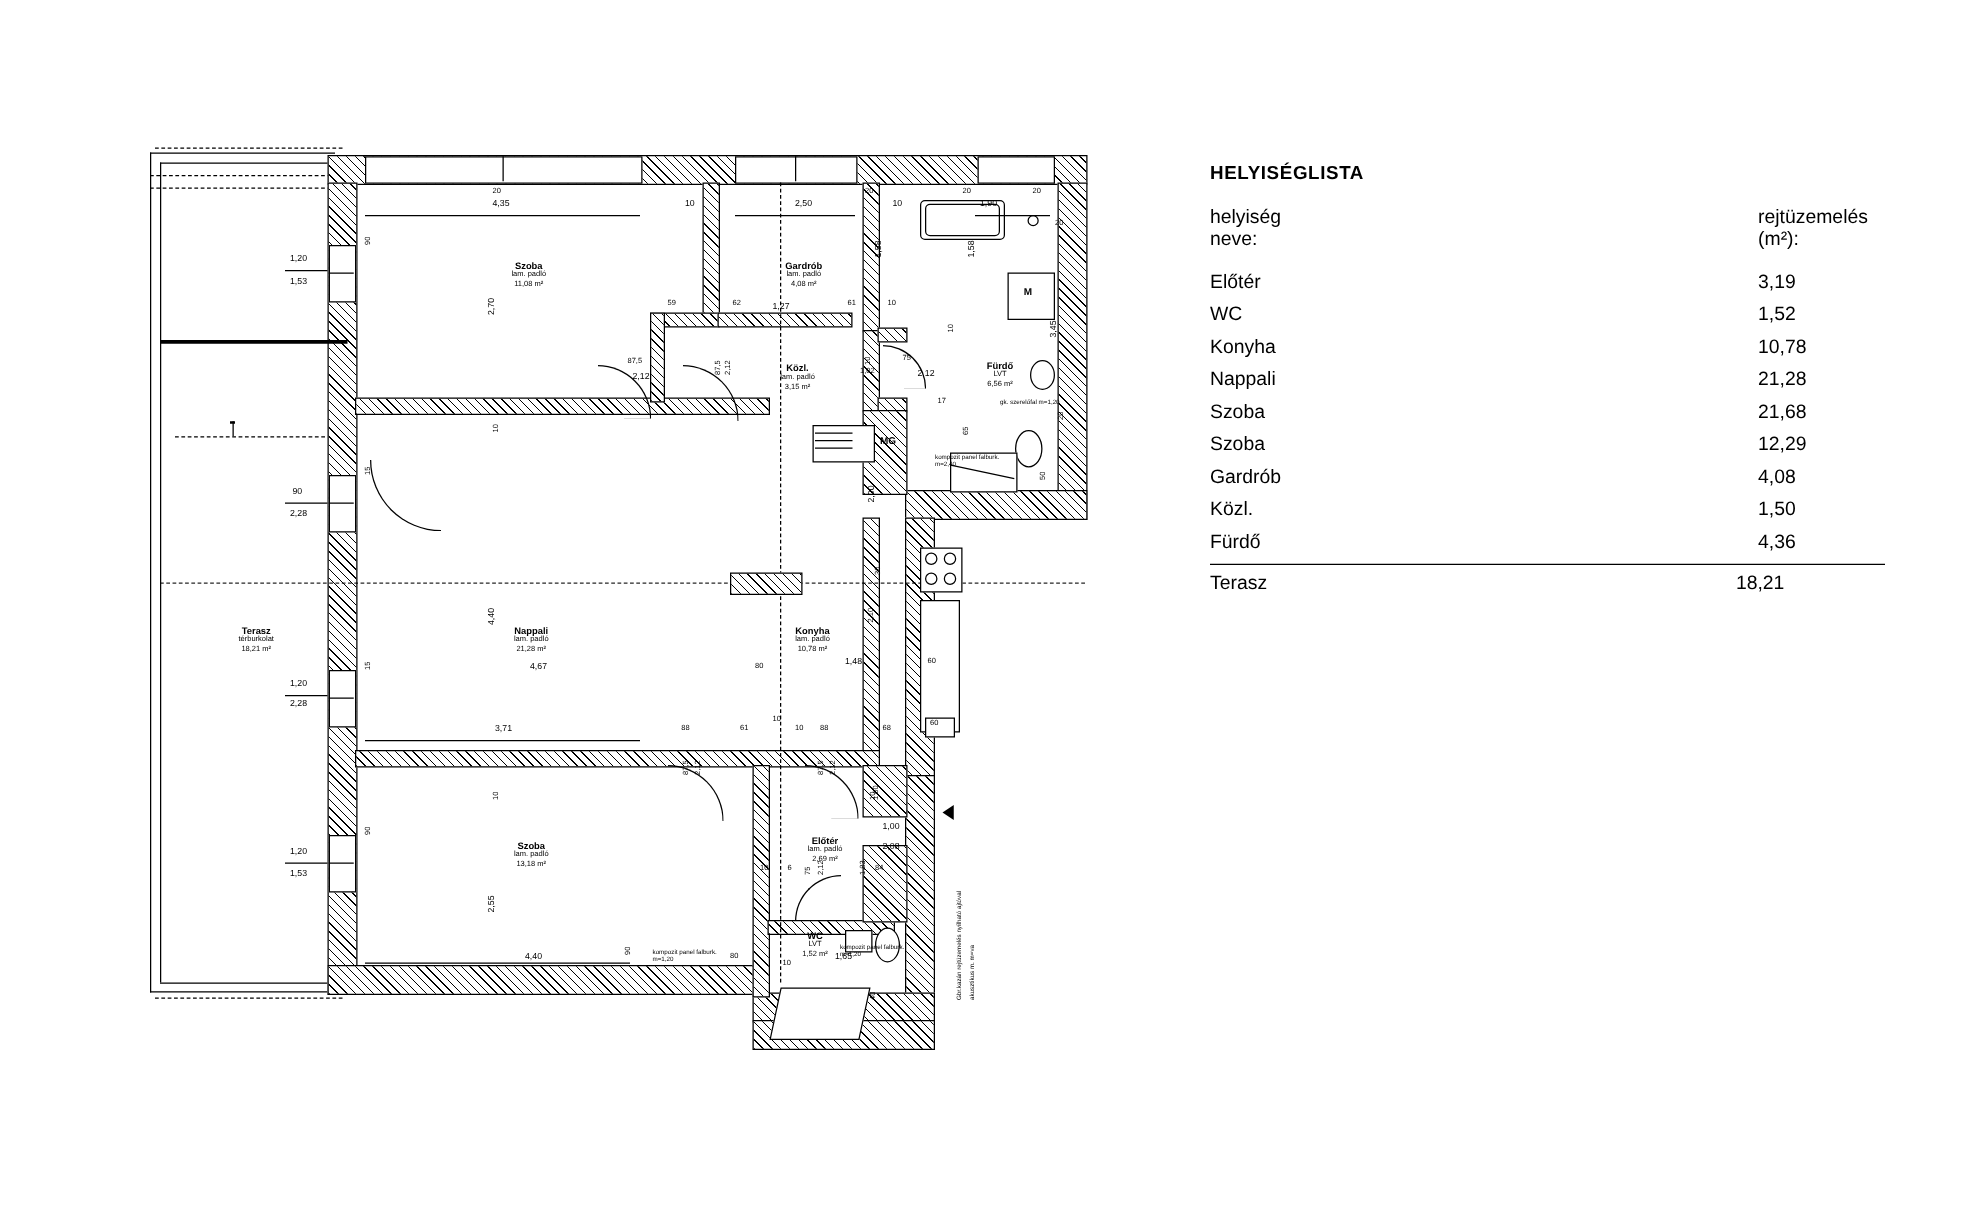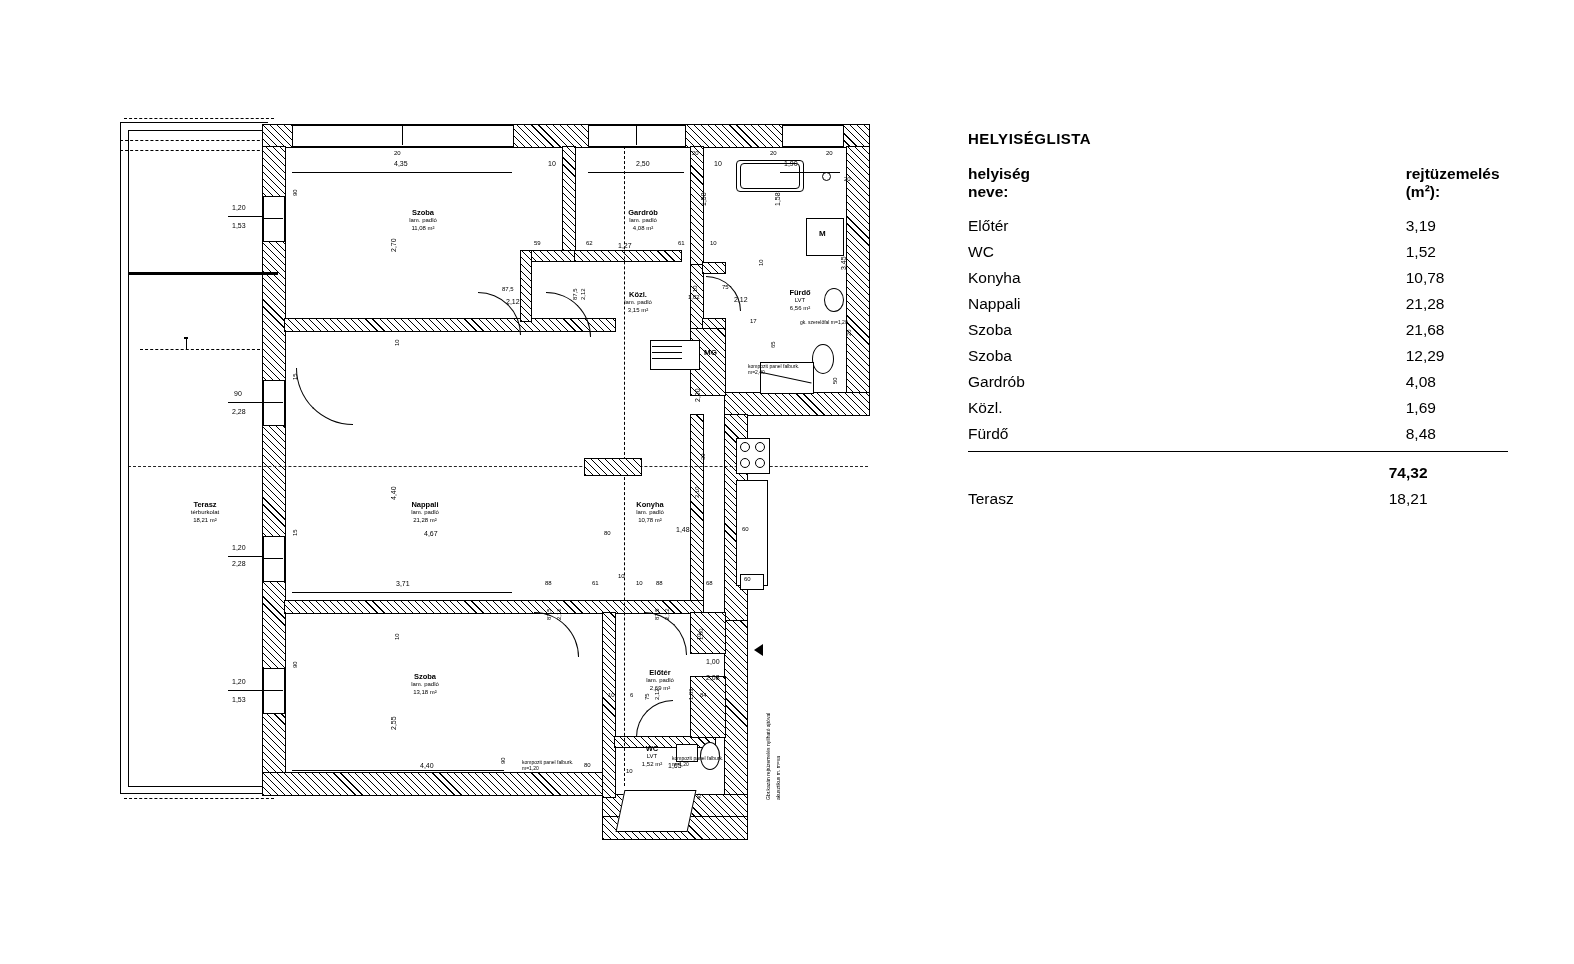--- a/index.html
+++ b/index.html
@@ -3,21 +3,21 @@
 <meta charset="utf-8">
 <style>
   html,body{margin:0;padding:0;background:#ffffff;}
   body{width:1574px;height:964px;font-family:"Liberation Sans",sans-serif;color:#000;}
   #page{position:relative;width:1574px;height:964px;overflow:hidden;}
 
   
   #roomlist{position:absolute;left:968px;top:130px;width:540px;}
   #roomlist .title{font-size:15px;font-weight:bold;letter-spacing:.5px;margin-bottom:18px;}
   #roomlist table{border-collapse:collapse;width:100%;}
-  #roomlist th{font-size:15.5px;font-weight:bold;text-align:left;padding:0 0 12px 0;}
+  #roomlist th{font-size:15.5px;font-weight:normal;text-align:left;padding:0 0 12px 0;}
   #roomlist th.area{text-align:left;padding-left:366px;}
   #roomlist td{font-size:15.5px;padding:4px 0;}
   #roomlist td.area{text-align:left;padding-left:366px;}
   #roomlist tr.sum td{font-weight:bold;padding-top:10px;}
   #roomlist .ruleline{border-top:1px solid #000;height:0;margin-top:4px;width:100%;}
   #roomlist .sumwrap{margin-top:2px;}
 
   
   #plan{position:absolute;left:0;top:0;width:968px;height:964px;}
   .ln{position:absolute;background:#000;}
@@ -90,35 +90,31 @@
         <tr>
             <td>Szoba</td>
             <td class="area">12,29</td>
           </tr>
         <tr>
             <td>Gardrób</td>
             <td class="area">4,08</td>
           </tr>
         <tr>
             <td>Közl.</td>
-            <td class="area">1,69</td>
+            <td class="area">1,50</td>
           </tr>
         <tr>
             <td>Fürdő</td>
-            <td class="area">8,48</td>
+            <td class="area">4,36</td>
           </tr>
       </tbody>
     </table>
     <div class="ruleline"></div>
     <table class="sumwrap">
       <tbody>
-        <tr class="sum">
-          <td></td>
-          <td class="area">74,32</td>
-        </tr>
         <tr>
           <td>Terasz</td>
           <td class="area">18,21</td>
         </tr>
       </tbody>
     </table>
   </div>
 
   <div id="plan">
 

